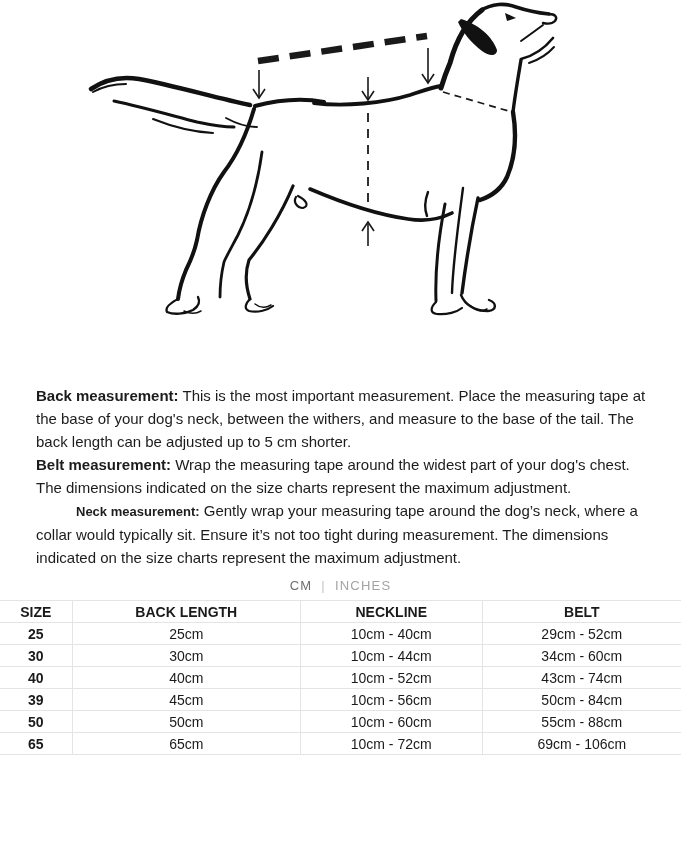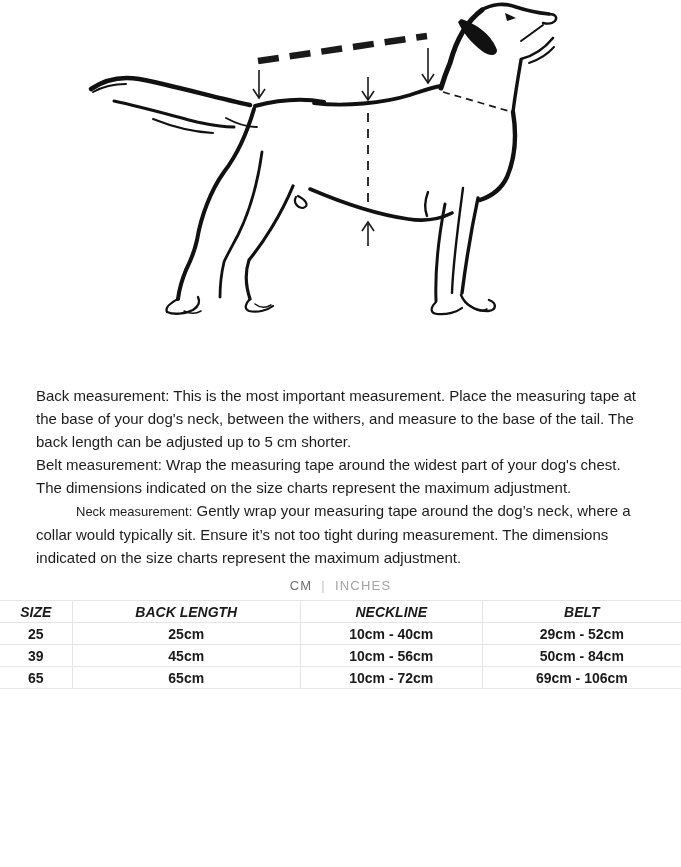--- a/index.html
+++ b/index.html
@@ -13,21 +13,21 @@
   .figure-wrap { width:681px; height:372px; }
   .figure-wrap svg { display:block; }
 
   .instructions {
     margin:12px 35px 0 36px;
     font-size:15px;
     line-height:23px;
     color:#1c1c1c;
   }
   .instructions p { margin:0; }
-  .lead { font-weight:normal; }
+  .lead { font-weight:bold; }
   .lead-small { font-size:13px;padding-left:40px; }
 
   .unit-toggle {
     text-align:center;
     font-size:13px;
     letter-spacing:1.2px;
     margin:9px 0 7px 0;
     user-select:none;
   }
   .unit-cm { color:#6f6f6f; cursor:pointer; }
@@ -38,24 +38,24 @@
     width:100%;
     border-collapse:collapse;
     font-size:14px;
     text-align:center;
     table-layout:fixed;
   }
   .size-table th, .size-table td {
     border:1px solid #e4e4e4;
     height:22px;
     padding:0 4px;
-    font-weight:bold;
+    font-weight:normal;
     white-space:nowrap;
   }
-  .size-table th { font-weight:bold;font-style:italic; }
+  .size-table th { font-weight:bold; }
   .size-table tr > *:first-child { border-left:0; font-weight:bold; }
   .size-table tr > *:last-child { border-right:0; }
   .size-table thead tr > * { border-top:1px solid #e4e4e4; }
 </style>
 </head>
 <body>
 
 <div class="figure-wrap">
   <svg width="681" height="372" viewBox="0 0 681 372" xmlns="http://www.w3.org/2000/svg">
 
@@ -163,25 +163,43 @@
     </tr>
   </thead>
   <tbody id="size-table-body">
       <tr>
         <td>25</td>
         <td>25cm</td>
         <td>10cm - 40cm</td>
         <td>29cm - 52cm</td>
       </tr>
       <tr>
+        <td>30</td>
+        <td>30cm</td>
+        <td>10cm - 44cm</td>
+        <td>34cm - 60cm</td>
+      </tr>
+      <tr>
+        <td>40</td>
+        <td>40cm</td>
+        <td>10cm - 52cm</td>
+        <td>43cm - 74cm</td>
+      </tr>
+      <tr>
         <td>39</td>
         <td>45cm</td>
         <td>10cm - 56cm</td>
         <td>50cm - 84cm</td>
       </tr>
       <tr>
+        <td>50</td>
+        <td>50cm</td>
+        <td>10cm - 60cm</td>
+        <td>55cm - 88cm</td>
+      </tr>
+      <tr>
         <td>65</td>
         <td>65cm</td>
         <td>10cm - 72cm</td>
         <td>69cm - 106cm</td>
       </tr>
     </tbody>
 </table>
 
 </body></html>

